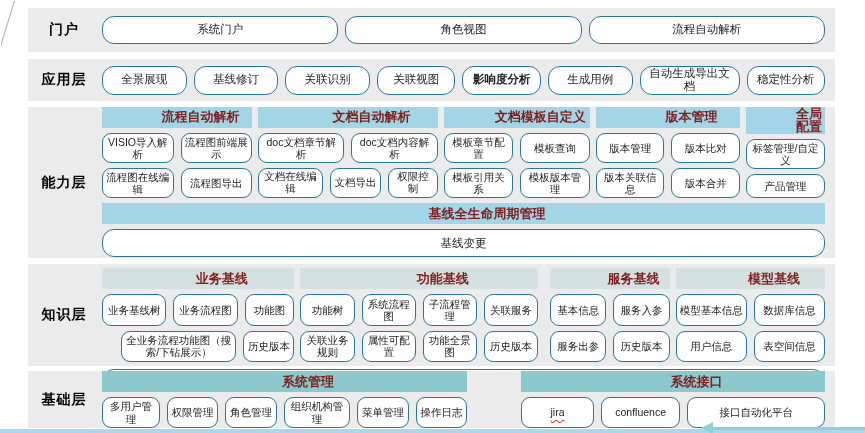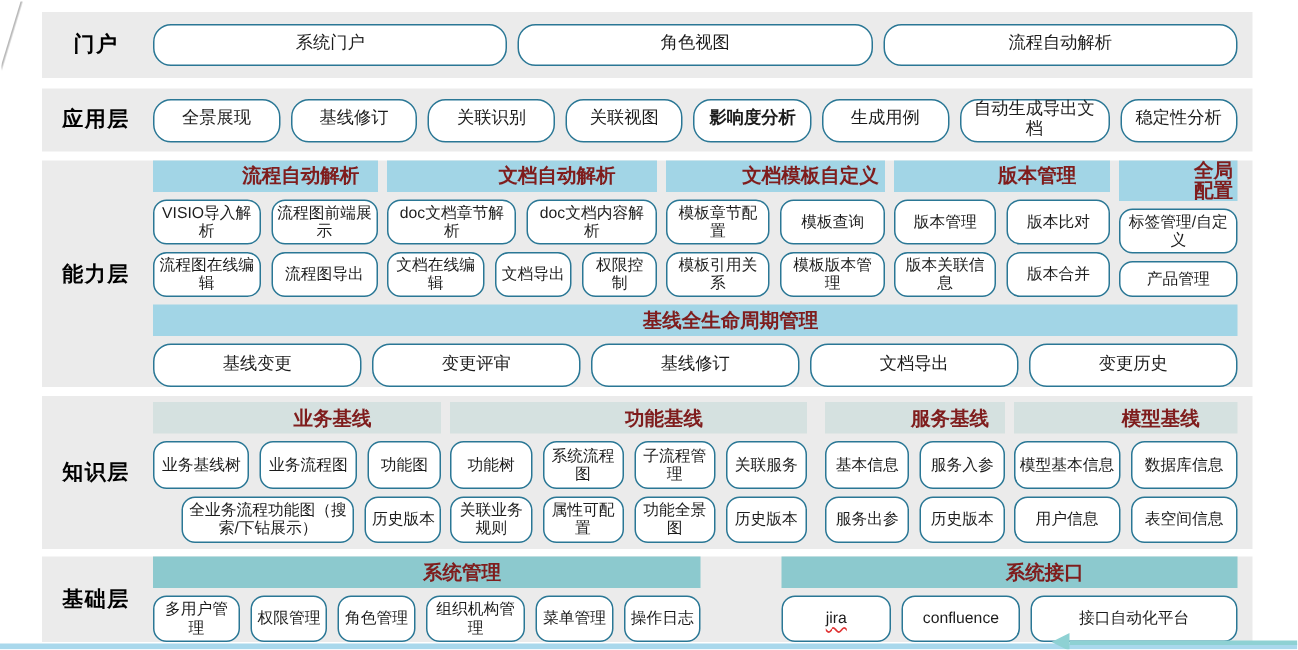--- a/index.html
+++ b/index.html
@@ -105,21 +105,21 @@
               <div class="btn">流程图在线编辑</div>
               <div class="btn">流程图导出</div>
             </div>
         </div>
         <div class="group" style="flex:182;">
           <div class="ghead cap">文档自动解析</div>
           <div class="list grow" style="flex:1;">
               <div class="btn">doc文档章节解析</div>
               <div class="btn">doc文档内容解析</div>
             </div>
-          <div class="list grow" style="flex:1;">
+          <div class="list grow" style="flex:1;font-family:Liberation Serif, serif;">
               <div class="btn" style="flex: 1.3 1 0%;">文档在线编辑</div>
               <div class="btn" style="flex: 1 1 0%;">文档导出</div>
               <div class="btn" style="flex: 0.95 1 0%;">权限控制</div>
             </div>
         </div>
         <div class="group" style="flex:148;">
           <div class="ghead cap">文档模板自定义</div>
           <div class="list grow" style="flex:1;">
               <div class="btn">模板章节配置</div>
               <div class="btn">模板查询</div>
@@ -145,21 +145,21 @@
           <div class="list grow" style="flex:1;">
               <div class="btn">标签管理/自定义</div>
             </div>
           <div class="list grow" style="flex:1;">
               <div class="btn">产品管理</div>
             </div>
         </div>
       </div>
       <div class="baseline-sec">
         <div class="ghead cap">基线全生命周期管理</div>
-        <div class="list" style="height:29px;">
+        <div class="list" style="height:29px;flex-direction:column;">
             <div class="btn big" style="flex: 1 1 0%;">基线变更</div>
             <div class="btn big" style="flex: 1 1 0%;">变更评审</div>
             <div class="btn big" style="flex: 1 1 0%;">基线修订</div>
             <div class="btn big" style="flex: 1 1 0%;">文档导出</div>
             <div class="btn big" style="flex: 1 1 0%;">变更历史</div>
           </div>
       </div>
     </div>
   </section>
 

